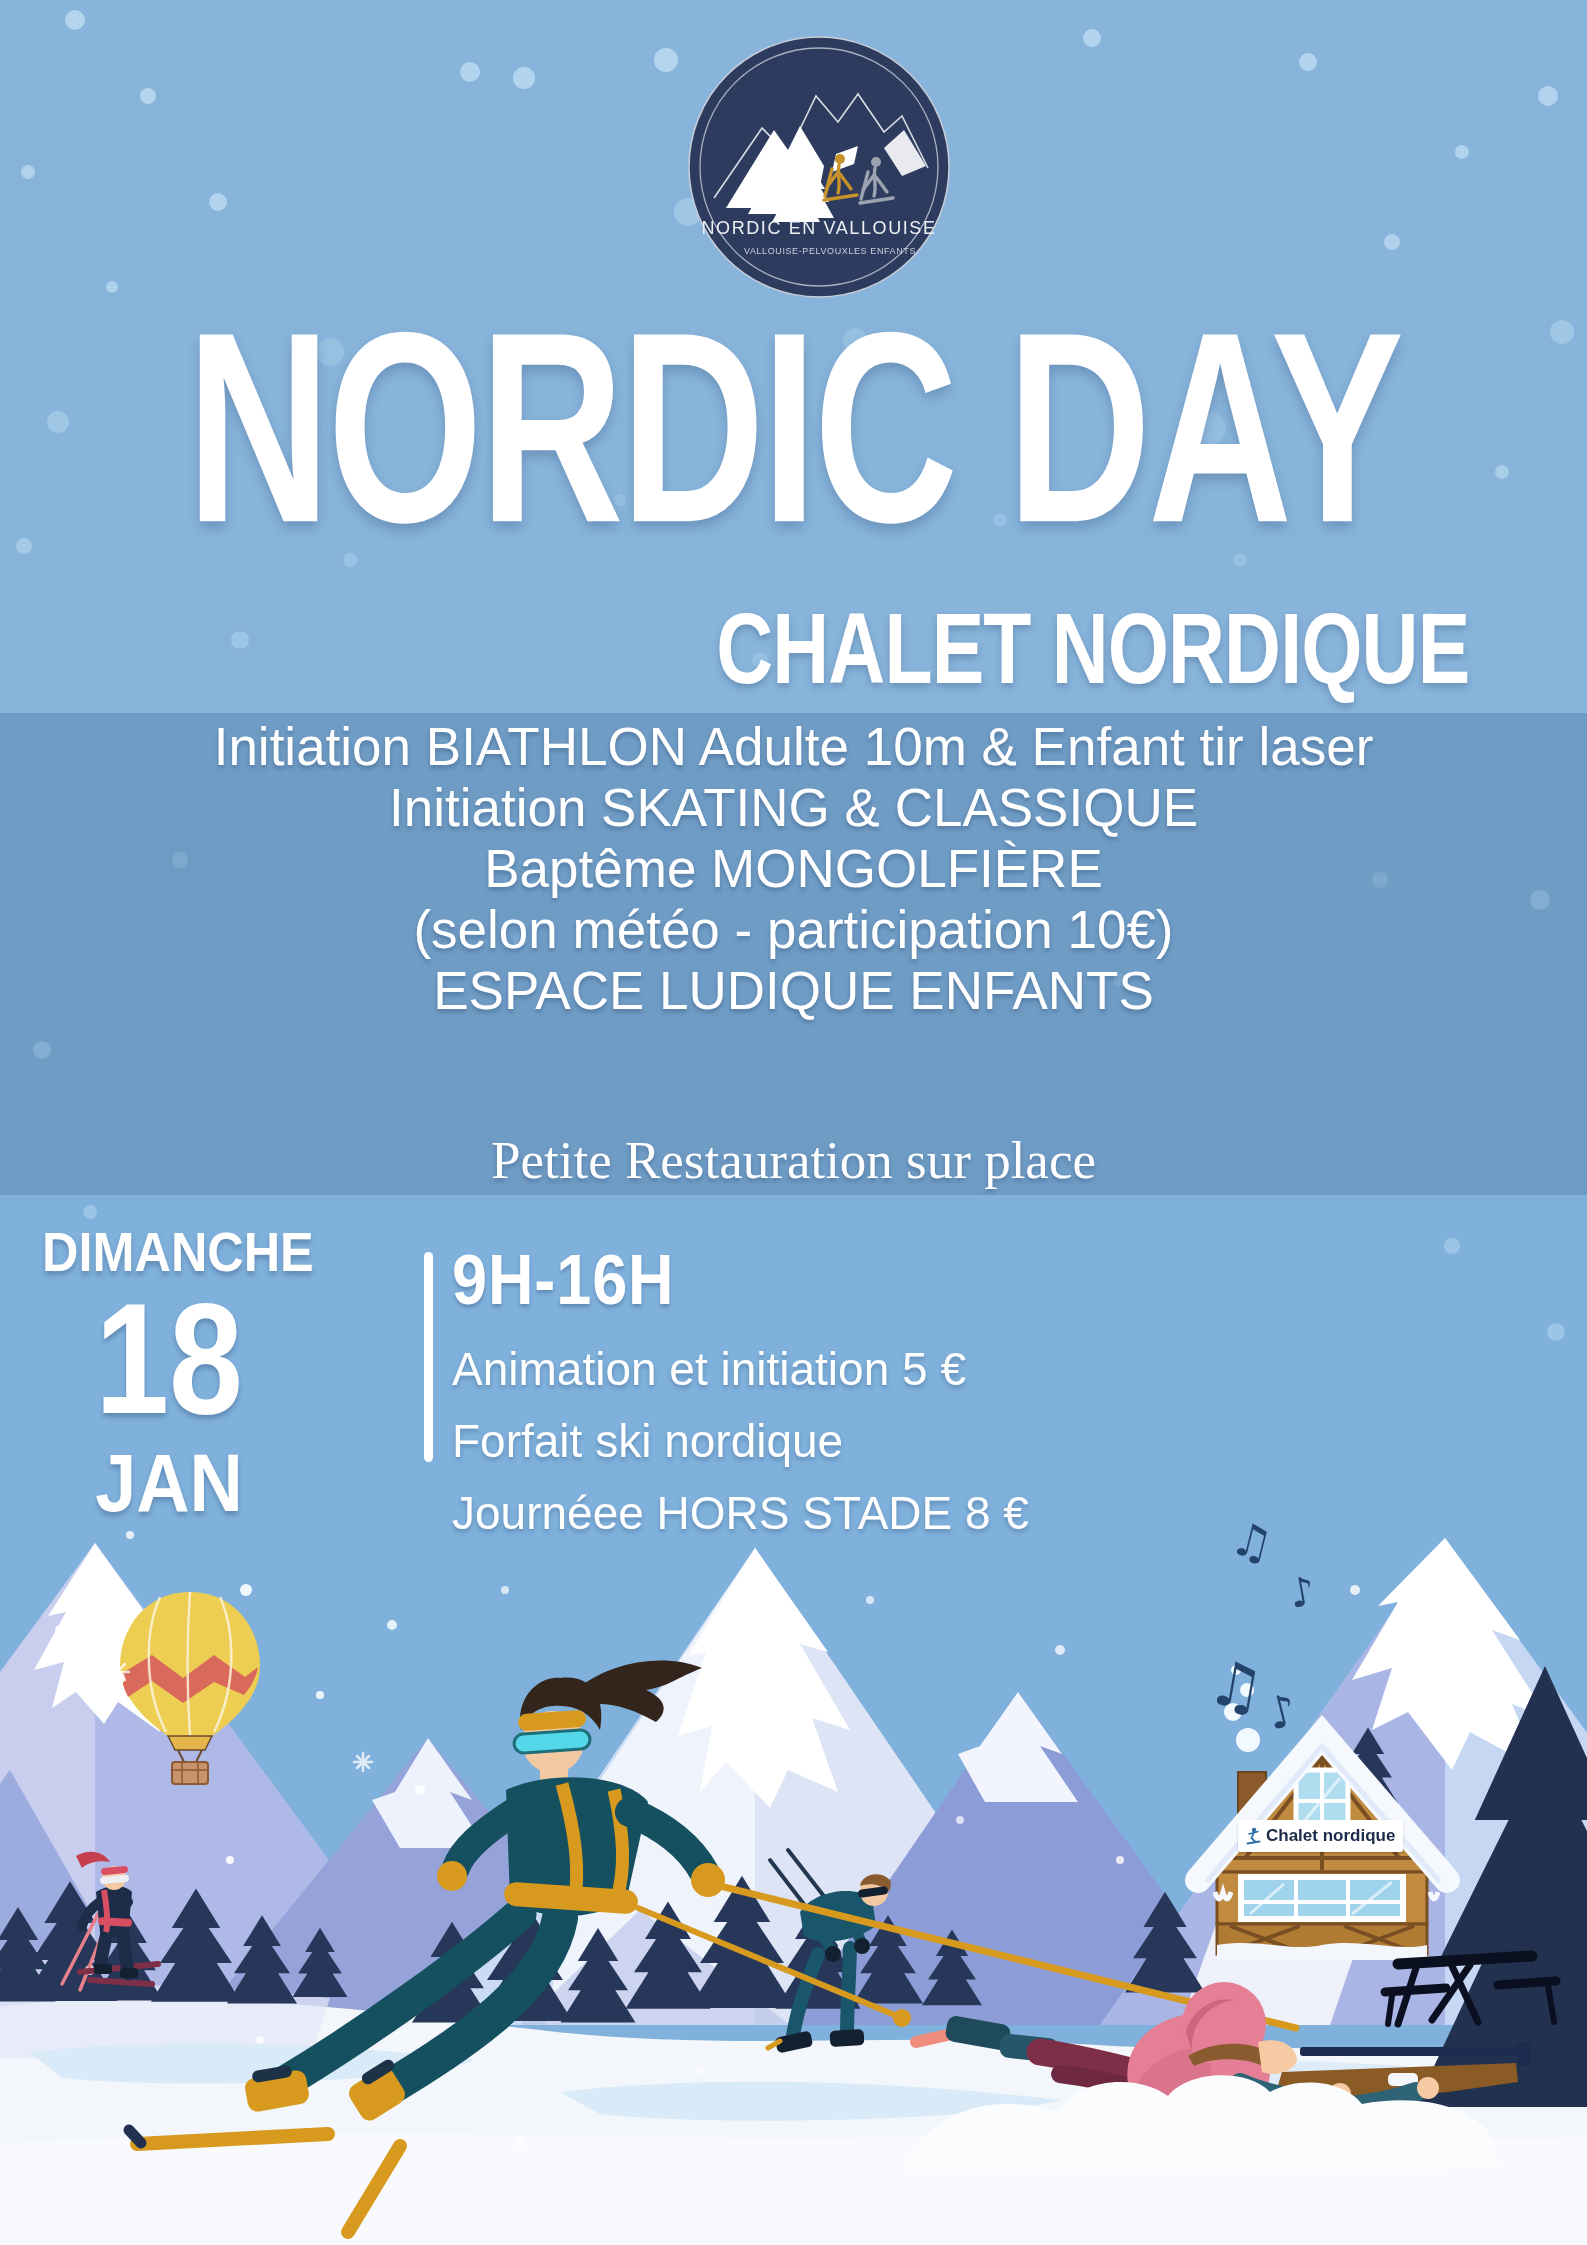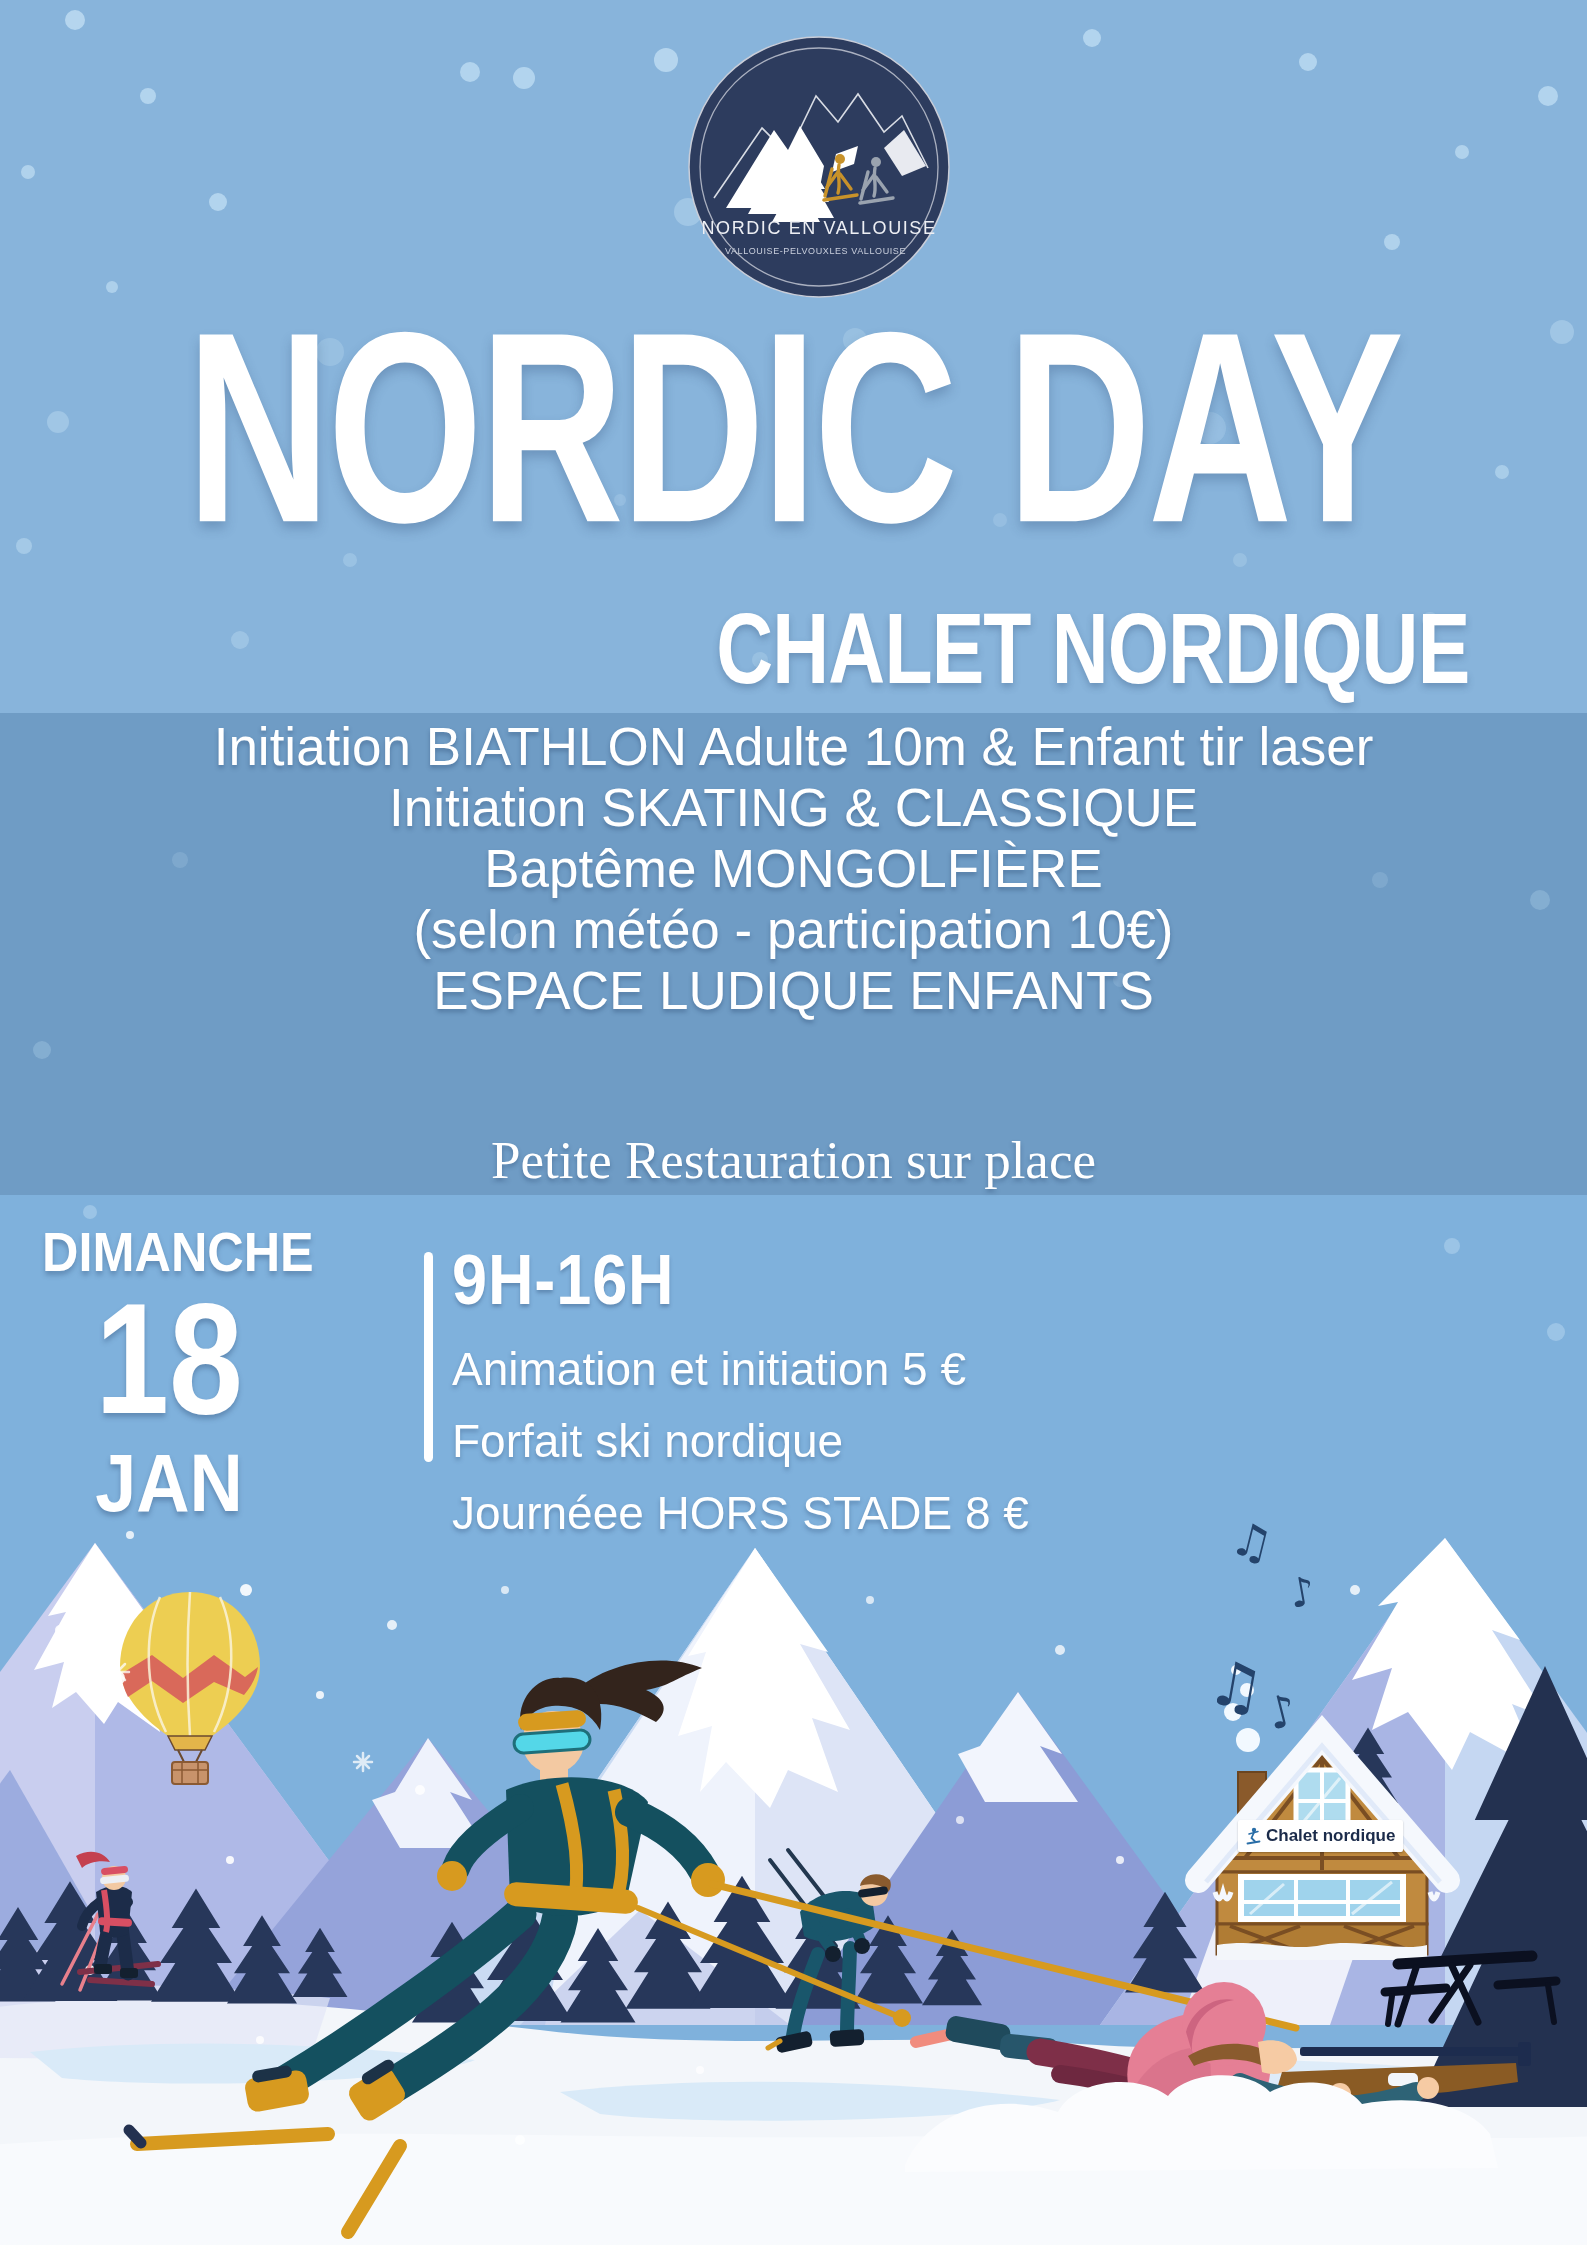--- a/index.html
+++ b/index.html
@@ -8,21 +8,21 @@
   .bg-top{position:absolute;left:0;top:0;width:100%;height:713px;background:#88B4DB;}
   .bg-band{position:absolute;left:0;top:713px;width:100%;height:482px;background:#6F9CC5;}
   .bg-bottom{position:absolute;left:0;top:1195px;width:100%;height:1050px;background:#7FB1DC;}
   svg.decor{position:absolute;left:0;top:0;width:1587px;height:2245px;z-index:1;pointer-events:none;}
   .scene{position:absolute;left:0;top:1440px;width:1587px;height:805px;z-index:2;}
 
   .logo{position:absolute;left:688px;top:36px;width:262px;height:262px;z-index:3;}
   .logo svg{position:absolute;left:0;top:0;}
   .logo-name{position:absolute;left:0;right:0;top:182px;text-align:center;color:#EDEFF4;
     font-size:18px;letter-spacing:1.6px;}
-  .logo-subs{position:absolute;left:37px;right:34px;top:210px;display:flex;justify-content:flex-start;
+  .logo-subs{position:absolute;left:24px;right:34px;top:210px;display:flex;justify-content:flex-end;
     color:#C9CFDD;font-size:9px;letter-spacing:.6px;}
 
   .title{position:absolute;left:0;width:100%;top:292px;margin:0;text-align:center;color:#fff;
     font-size:238px;line-height:238px;font-weight:700;letter-spacing:-4px;
     transform:scale(.84,1.14);transform-origin:center top;z-index:2;
     text-shadow:0 6px 12px rgba(40,70,110,.28);}
   .subtitle{position:absolute;right:118px;top:598px;color:#fff;font-size:96px;line-height:96px;font-weight:700;
     letter-spacing:-1px;transform:scale(.82,1.05);transform-origin:right top;z-index:2;
     text-shadow:0 4px 8px rgba(40,70,110,.3);}
 
@@ -124,21 +124,21 @@
         <path d="M187,132 C185,142 189,150 186,160"></path>
         <path d="M186,139 L175,154"></path>
           <path d="M188,141 L199,156"></path>
         <path d="M172,167 L205,162"></path>
           <path d="M180,136 L173,163"></path>
       </g>
     </svg>
     <div class="logo-name">NORDIC EN VALLOUISE</div>
     <div class="logo-subs">
       <span>VALLOUISE-PELVOUX</span>
-      <span>LES VALLOUISE</span>
+      <span>LES ENFANTS</span>
     </div>
   </div>
 
   <h1 class="title">NORDIC DAY</h1>
   <div class="subtitle">CHALET NORDIQUE</div>
 
   <div class="band-text">
     <div><b>Initiation BIATHLON</b><span> Adulte 10m &amp; Enfant tir laser</span></div>
     <div><b>Initiation SKATING &amp; CLASSIQUE</b></div>
     <div><span>Baptême </span><b>MONGOLFIÈRE</b></div>

